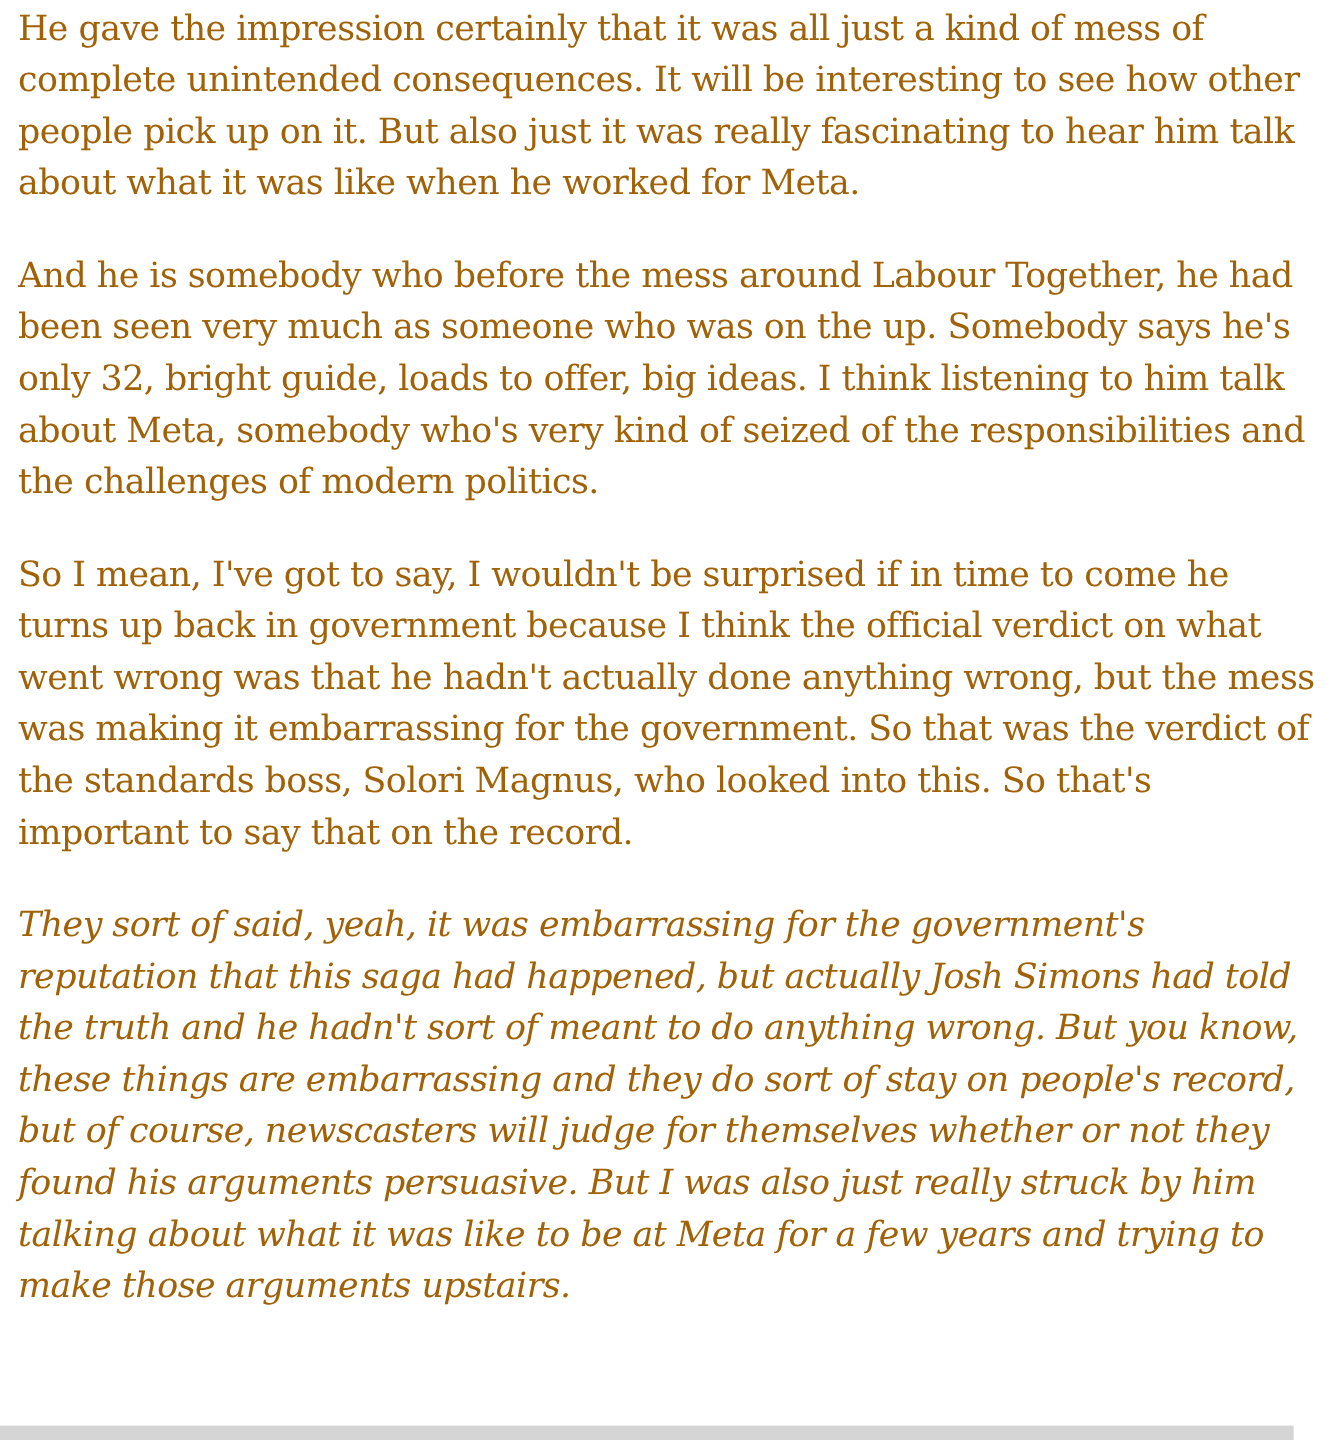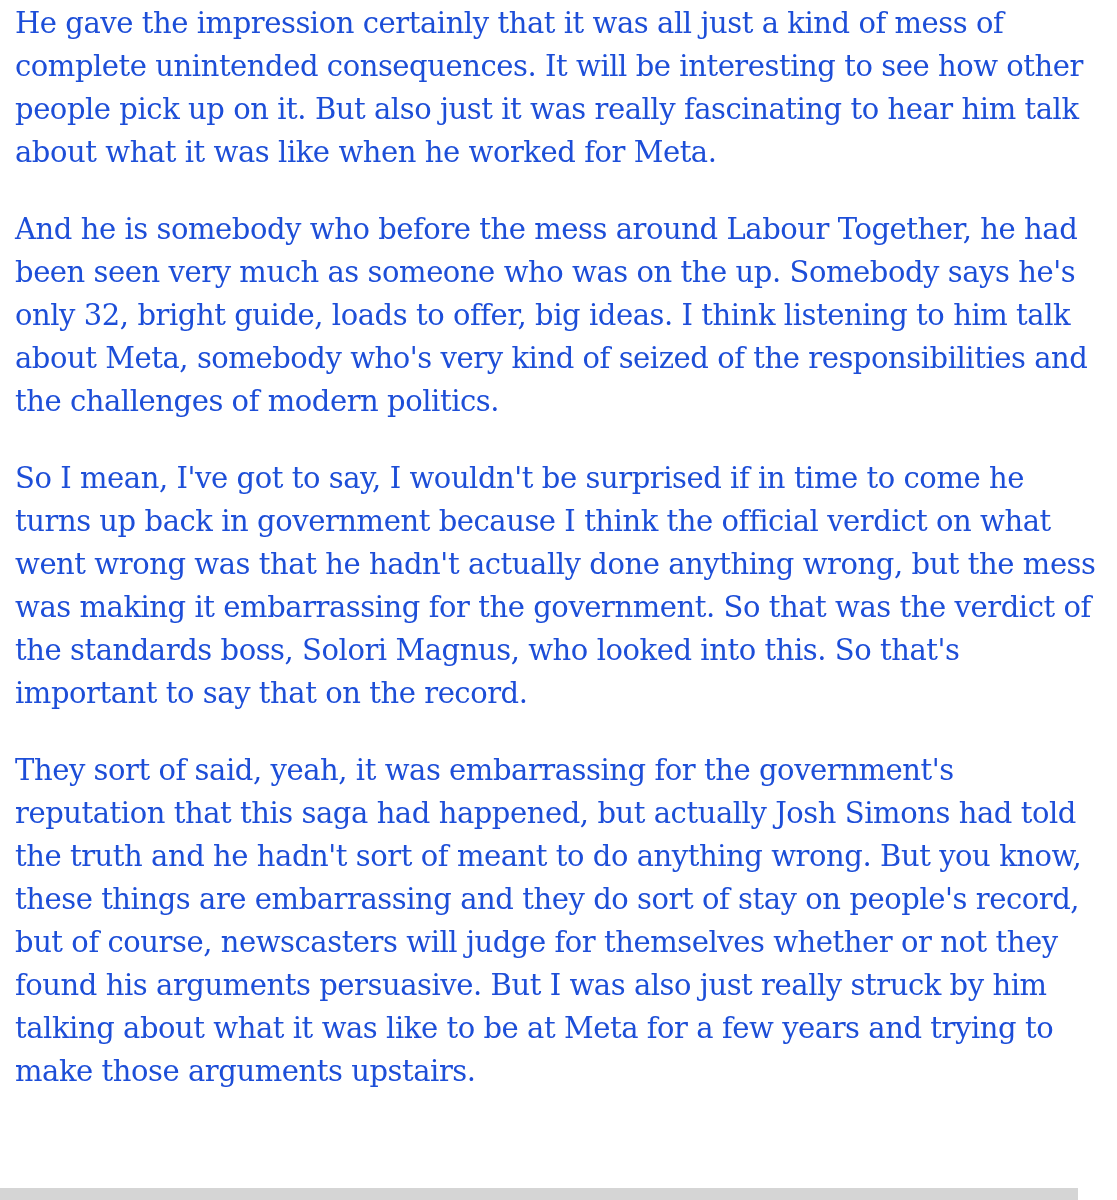--- a/index.html
+++ b/index.html
@@ -9,31 +9,32 @@
   }
   body {
     width: 1117px;
     height: 1200px;
     overflow: hidden;
     position: relative;
     font-family: "DejaVu Serif", "Liberation Serif", serif;
   }
   .transcript {
     padding: 2px 16px 0 15px;
-    color: #1d4ed8;
+    color: #a16207;
     font-size: 29px;
     line-height: 43px;
     letter-spacing: -0.015em;
   }
   .transcript p {
     margin: 0 0 34px 0;
     text-align: left;
   }
   .transcript p:last-child {
     margin-bottom: 0;
+    font-style: italic;
   }
   .bottom-bar {
     position: absolute;
     left: 0;
     bottom: 0;
     width: 1078px;
     height: 12px;
     background: #d5d5d5;
   }
 </style>

